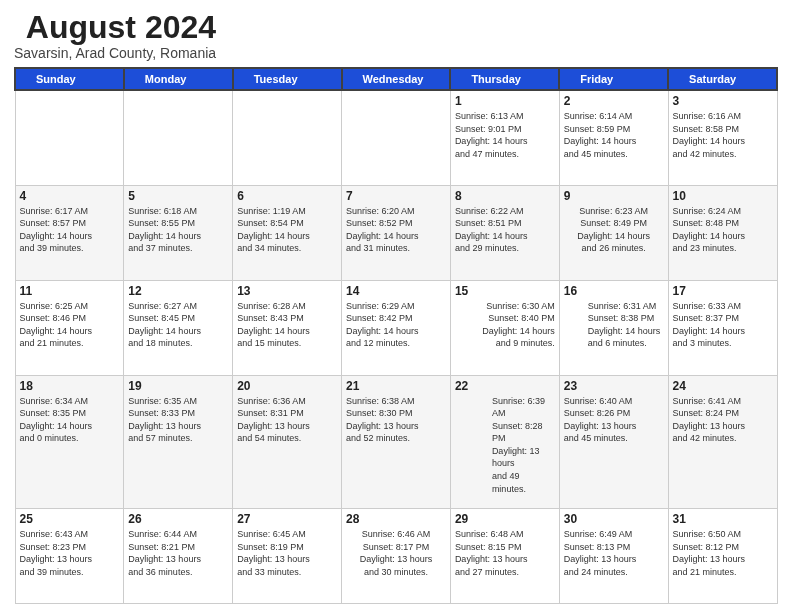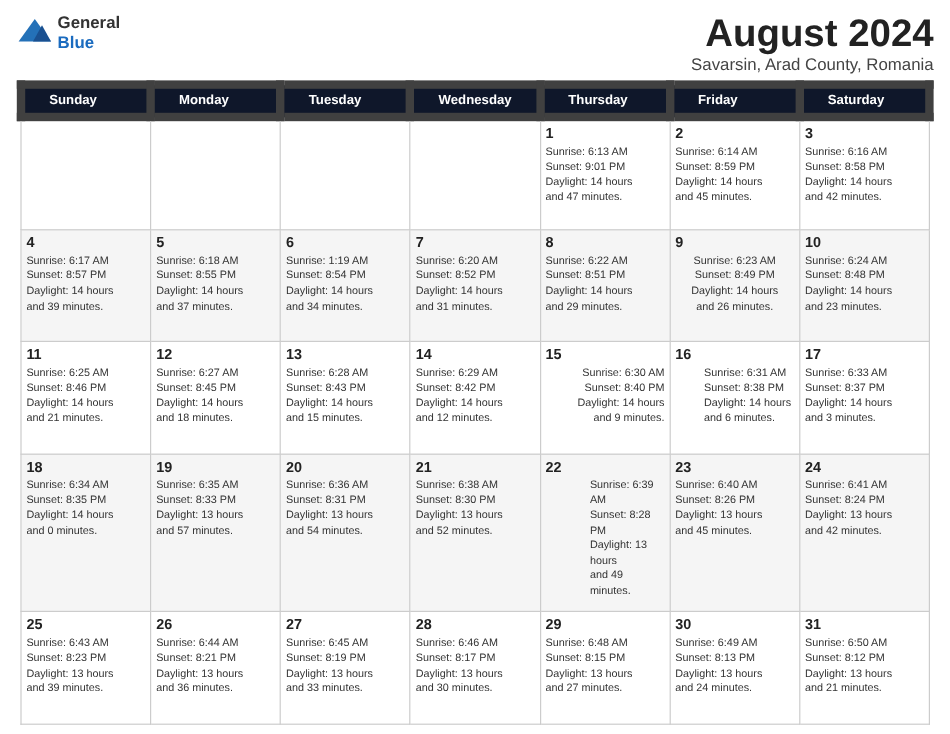--- a/index.html
+++ b/index.html
@@ -53,27 +53,27 @@
       color: #444;
     }
     .calendar {
       flex: 1;
       border: 1px solid #ccc;
       border-collapse: collapse;
       width: 100%;
       table-layout: fixed;
     }
     .calendar th {
-      background-color: #0f172a;
+      background-color: #1d4ed8;
       color: #fff;
       font-size: 11px;
       font-weight: bold;
       padding: 4px 20px;
       text-align: left;
-      border: 7px solid #404040;
+      border: 2px solid #404040;
       height: 22px;
     }
     .calendar td {
       border: 1px solid #ccc;
       vertical-align: top;
       padding: 3px 4px;
       font-size: 9.5px;
       color: #333;
       background: #fff;
       height: 88px;
@@ -95,30 +95,20 @@
     }
     .empty-cell {
       background: #f9f9f9;
     }
   </style>
 </head>
 <body>
 
 <div class="page">
   <div class="header">
-    <div class="logo">
-      <svg class="logo-icon" viewBox="0 0 40 40">
-        <polygon points="20,5 38,30 2,30" fill="#2471b8"></polygon>
-        <polygon points="28,12 38,30 18,30" fill="#1a5090"></polygon>
-      </svg>
-      <div class="logo-text">
-        <div class="logo-general">General</div>
-        <div class="logo-blue">Blue</div>
-      </div>
-    </div>
     <div class="title-block">
       <div class="month-year">August 2024</div>
       <div class="location">Savarsin, Arad County, Romania</div>
     </div>
   </div>
 
   <table class="calendar">
     <thead>
       <tr>
       <th>Sunday</th>
@@ -328,21 +318,21 @@
           </td>
           <td>
             <span class="day-number">27</span>
             <div class="day-info" style="white-space: pre-line;">Sunrise: 6:45 AM
 Sunset: 8:19 PM
 Daylight: 13 hours
 and 33 minutes.</div>
           </td>
           <td>
             <span class="day-number">28</span>
-            <div class="day-info" style="white-space: pre-line;">Sunrise: 6:46 AM
+            <div class="day-info" style="white-space: pre-line; text-align: center;">Sunrise: 6:46 AM
 Sunset: 8:17 PM
 Daylight: 13 hours
 and 30 minutes.</div>
           </td>
           <td>
             <span class="day-number">29</span>
             <div class="day-info" style="white-space: pre-line;">Sunrise: 6:48 AM
 Sunset: 8:15 PM
 Daylight: 13 hours
 and 27 minutes.</div>

